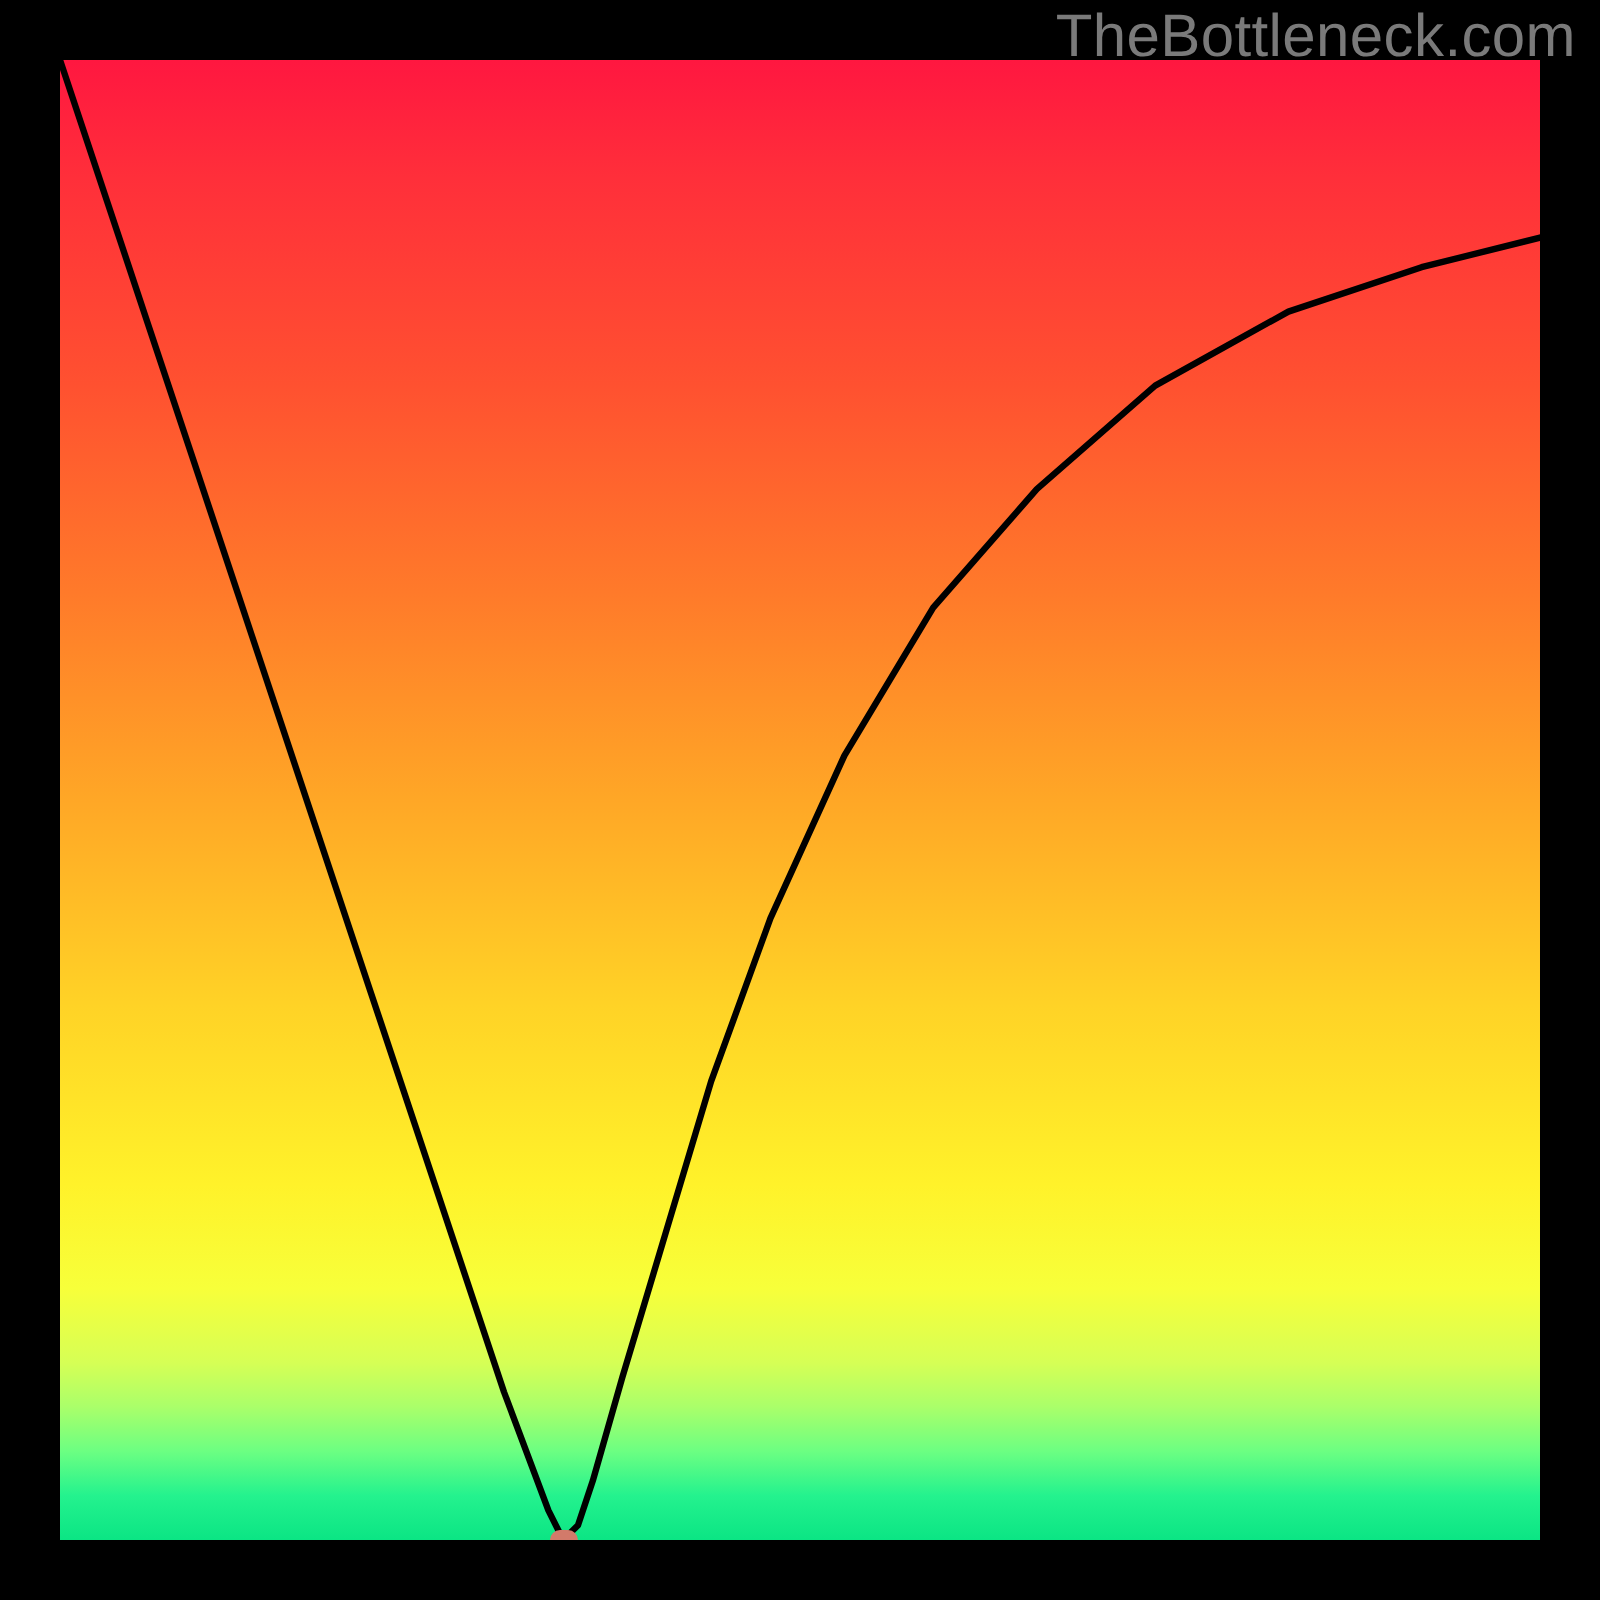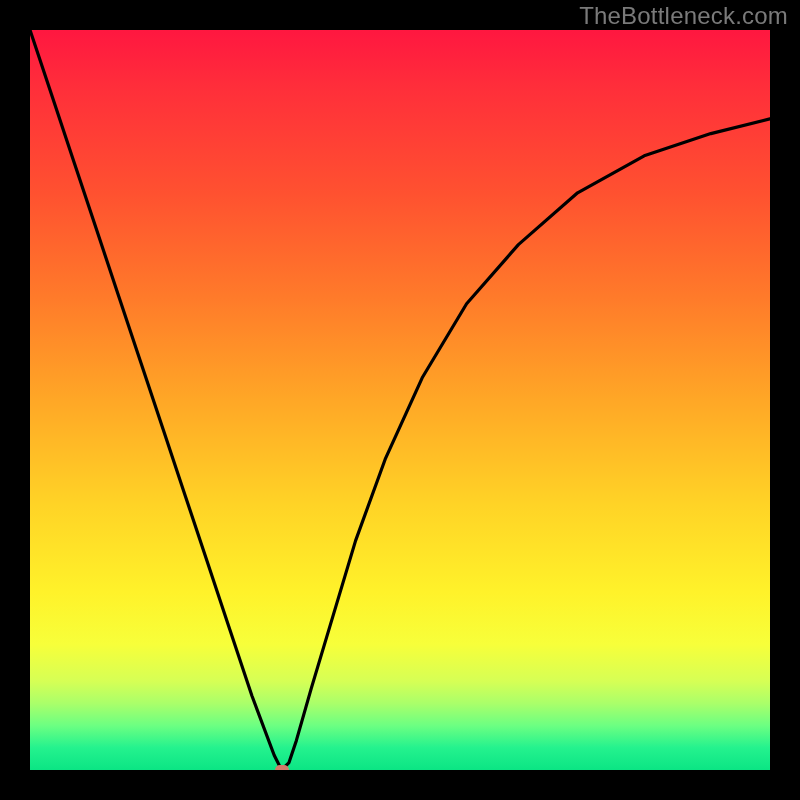--- a/index.html
+++ b/index.html
@@ -15,21 +15,21 @@
     position: relative;
     width: 800px;
     height: 800px;
     background: #000;
   }
   .attribution {
     position: absolute;
     top: 2px;
     right: 12px;
     color: #7a7a7a;
-    font-size: 24px;
+    font-size: 30px;
     font-weight: 500;
     letter-spacing: 0.2px;
     z-index: 4;
     text-align: center;
   }
   .plot-area {
     position: absolute;
     
     left: 30px;
     top: 30px;

